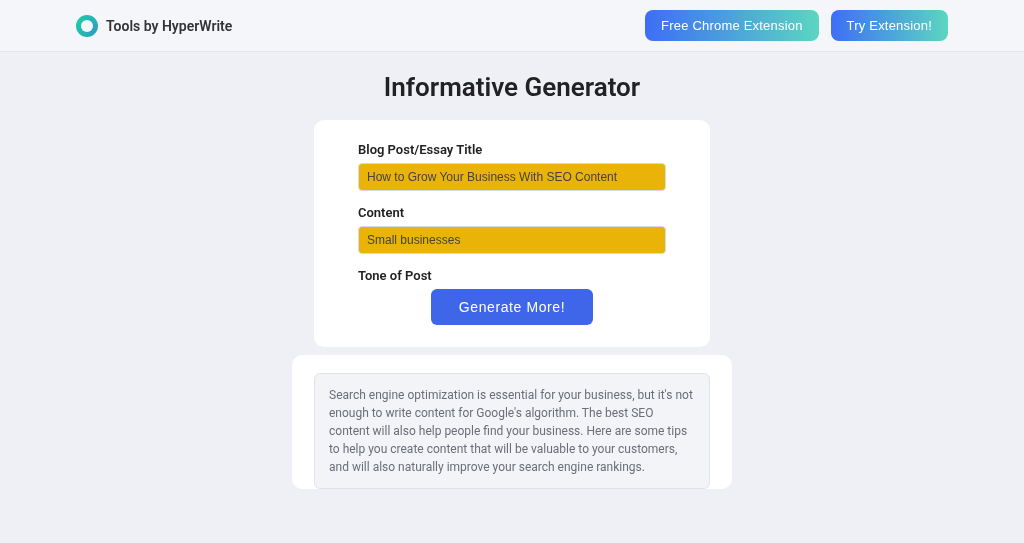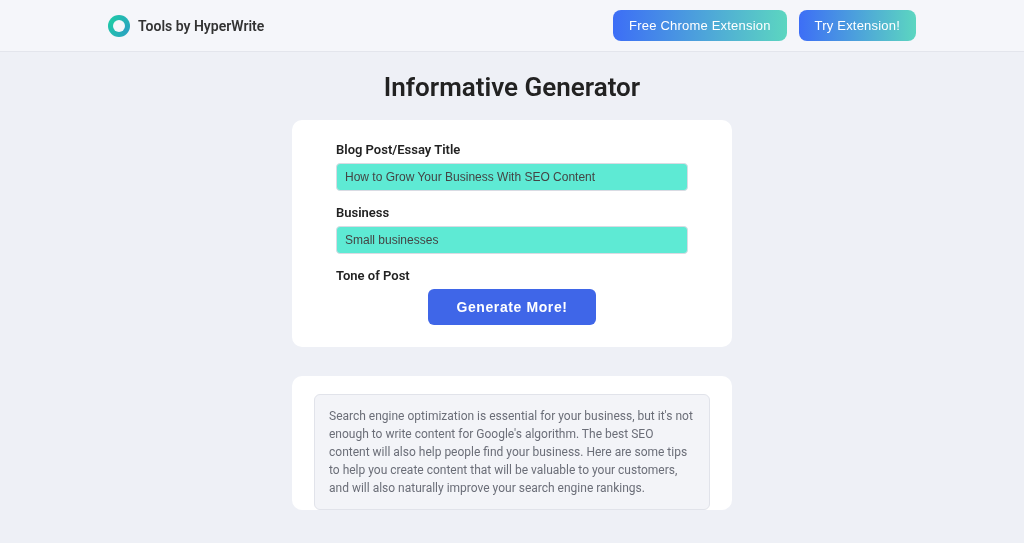--- a/index.html
+++ b/index.html
@@ -8,21 +8,21 @@
     background: #eef0f6;
     color: #222;
     width: 1024px;
     height: 543px;
     overflow: hidden;
   }
   .header {
     display: flex;
     align-items: center;
     justify-content: space-between;
-    padding: 10px 108px;
+    padding: 10px 76px;
     background: #f5f6fa;
     border-bottom: 1px solid #e3e5ec;
   }
   .brand {
     display: flex;
     align-items: center;
     gap: 8px;
   }
   .logo {
     width: 22px;
@@ -65,54 +65,54 @@
   }
   .page-title {
     text-align: center;
     font-size: 26px;
     font-weight: 600;
     color: #222;
     margin: 20px 0 18px;
   }
   .card {
     background: #fff;
-    width: 440px;
-    margin: 0 auto 29px;
+    width: 396px;
+    margin: 0 auto 8px;
     border-radius: 10px;
     padding: 22px 44px 22px;
   }
   .field-label {
     font-size: 13px;
     font-weight: 600;
     color: #222;
     margin-bottom: 6px;
     display: block;
   }
   .field-input {
     width: 100%;
     border: 1px solid #d9dbe3;
     border-radius: 4px;
     padding: 6px 8px;
     font-size: 12px;
     color: #444;
     margin-bottom: 14px;
-    background: #5eead4;
+    background: #eab308;
   }
   .generate-wrap {
     text-align: center;
     margin-top: 6px;
   }
   .btn-generate {
     background: #3f66e8;
     color: #fff;
     border: none;
     border-radius: 6px;
     padding: 10px 28px;
     font-size: 14px;
-    font-weight: 700;
+    font-weight: 400;
     letter-spacing: 0.6px;
     cursor: pointer;
     text-align: center;
   }
   .results-card {
     background: #fff;
     width: 440px;
     margin: 0 auto;
     border-radius: 10px;
     padding: 18px 22px 0;
@@ -141,21 +141,21 @@
     <button class="btn btn-teal">Try Extension!</button>
   </div>
 </div>
 
 <h1 class="page-title">Informative Generator</h1>
 
 <div class="card">
   <label class="field-label">Blog Post/Essay Title</label>
   <input class="field-input" type="text" value="How to Grow Your Business With SEO Content" style="">
 
-  <label class="field-label">Business</label>
+  <label class="field-label">Content</label>
   <input class="field-input" type="text" value="Small businesses" style="">
 
   <label class="field-label">Tone of Post</label>
 
   <div class="generate-wrap">
     <button class="btn-generate">Generate More!</button>
   </div>
 </div>
 
 <div class="results-card">

